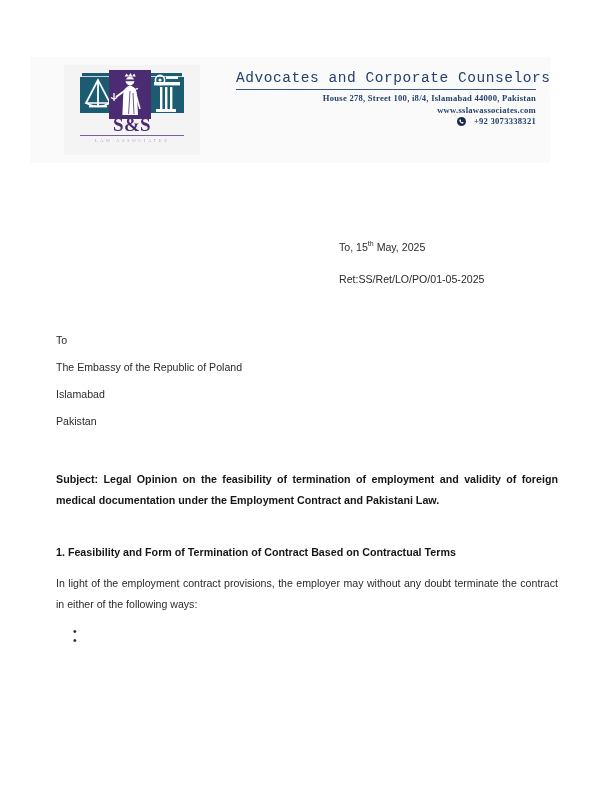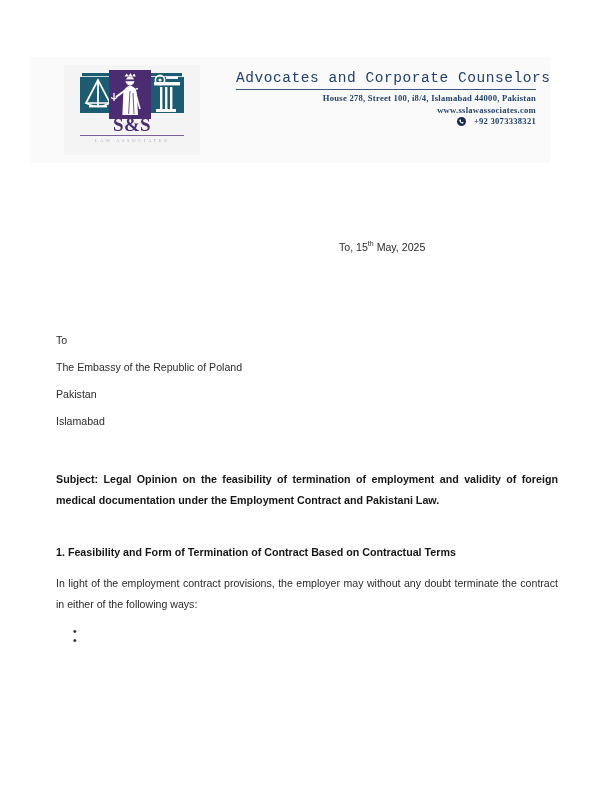--- a/index.html
+++ b/index.html
@@ -293,27 +293,28 @@
       </span>
       <span>+92 3073338321</span>
     </div>
   </div>
 </div>
 
 <div class="doc">
 
   <div class="date-block">
     <div class="date-line"><span>To, 15</span><sup>th</sup><span> May, 2025</span></div>
+    <div class="ref-line">Ret:SS/Ret/LO/PO/01-05-2025</div>
   </div>
 
   <div class="addressee">
     <div>To</div>
     <div>The Embassy of the Republic of Poland</div>
+    <div>Islamabad</div>
     <div>Pakistan</div>
-    <div>Islamabad</div>
   </div>
 
   <div class="subject">Subject: Legal Opinion on the feasibility of termination of employment and validity of foreign medical documentation under the Employment Contract and Pakistani Law.</div>
 
   <div class="section-heading">1. Feasibility and Form of Termination of Contract Based on Contractual Terms</div>
 
   <div class="body-para">In light of the employment contract provisions, the employer may without any doubt terminate the contract in either of the following ways:</div>
 
   <div class="bullet-list">
     <div class="bullet-item">

